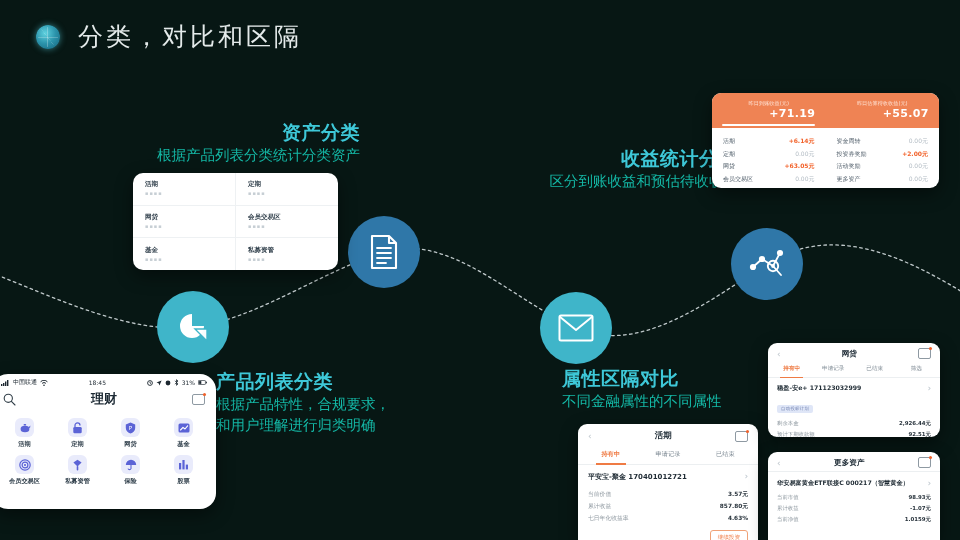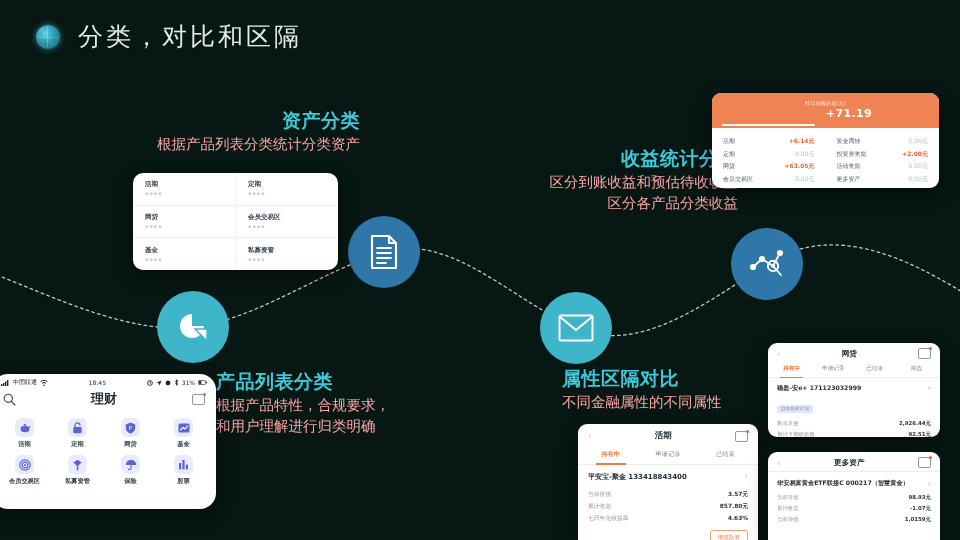--- a/index.html
+++ b/index.html
@@ -25,26 +25,26 @@
     content:"";position:absolute;inset:2px;border-radius:50%;
     background:
       linear-gradient(90deg,transparent 46%,rgba(255,255,255,.35) 47%,transparent 49%),
       linear-gradient(0deg,transparent 46%,rgba(255,255,255,.30) 47%,transparent 49%),
       linear-gradient(52deg,transparent 47%,rgba(255,255,255,.22) 48%,transparent 50%);
   }
   .title-text{color:#e4eaea;font-size:25px;letter-spacing:3px;font-weight:400;}
 
   
   .sec-h{color:#3ec8d8;font-size:19px;font-weight:700;letter-spacing:.5px;white-space:nowrap;}
-  .sec-p{color:#fca5a5;font-size:14.5px;line-height:21px;white-space:nowrap;}
+  .sec-p{color:#14b8a6;font-size:14.5px;line-height:21px;white-space:nowrap;font-family:Liberation Mono, monospace;}
   .txt{position:absolute;}
   .ta-r{text-align:right;}
   .ta-l{text-align:left;}
 
-  #t-asset{left:60px;top:108px;width:300px;}
+  #t-asset{left:60px;top:120px;width:300px;}
   #t-income{right:222px;top:146px;width:340px;}
   #t-prodlist{left:216px;top:369px;width:250px;}
   #t-attr{left:562px;top:366px;width:230px;}
 
   
   .node{position:absolute;border-radius:50%;display:flex;align-items:center;justify-content:center;}
   .node.teal{background:#3fb5c9;}
   .node.blue{background:#2f77a8;}
   #n-pie{left:157px;top:291px;width:72px;height:72px;}
   #n-doc{left:348px;top:216px;width:72px;height:72px;}
@@ -155,21 +155,20 @@
   </div>
 
   <div class="txt ta-r" id="t-asset">
     <div class="sec-h">资产分类</div>
     <div class="sec-p">根据产品列表分类统计分类资产</div>
   </div>
 
   <div class="txt ta-r" id="t-income">
     <div class="sec-h">收益统计分类</div>
     <div class="sec-p">区分到账收益和预估待收收益</div>
-    <div class="sec-p">区分各产品分类收益</div>
   </div>
 
   <div class="txt ta-l" id="t-prodlist">
     <div class="sec-h">产品列表分类</div>
     <div class="sec-p">根据产品特性，合规要求，</div>
     <div class="sec-p">和用户理解进行归类明确</div>
   </div>
 
   <div class="txt ta-l" id="t-attr">
     <div class="sec-h">属性区隔对比</div>
@@ -252,20 +251,24 @@
       </div>
     </div>
   </div>
 
   <div class="card" id="card-income">
     <div class="top">
       <div class="th">
         <div class="lb">昨日到账收益(元)</div>
         <div class="vl">+71.19</div>
       </div>
+      <div class="th">
+        <div class="lb">昨日估算待收收益(元)</div>
+        <div class="vl">+55.07</div>
+      </div>
       <div class="underline"></div>
     </div>
     <div class="body">
       <div class="bcol">
         <div class="row">
           <span class="rk">活期</span>
           <span class="rv pos">+6.14元</span>
         </div>
         <div class="row">
           <span class="rk">定期</span>
@@ -436,21 +439,21 @@
       <span class="backchev">‹</span>
       <span class="ttl">活期</span>
       <span class="msgicon"></span>
     </div>
     <div class="tabs">
       <div class="tab on">持有中</div>
       <div class="tab">申请记录</div>
       <div class="tab">已结束</div>
     </div>
     <div class="pname">
-      <span>平安宝-聚金 133418843400</span>
+      <span>平安宝-聚金 170401012721</span>
       <span class="chev">›</span>
     </div>
     <div class="rows">
       <div class="r">
         <span class="rk">当前价值</span>
         <span class="rv">3.57元</span>
       </div>
       <div class="r">
         <span class="rk">累计收益</span>
         <span class="rv">857.80元</span>

